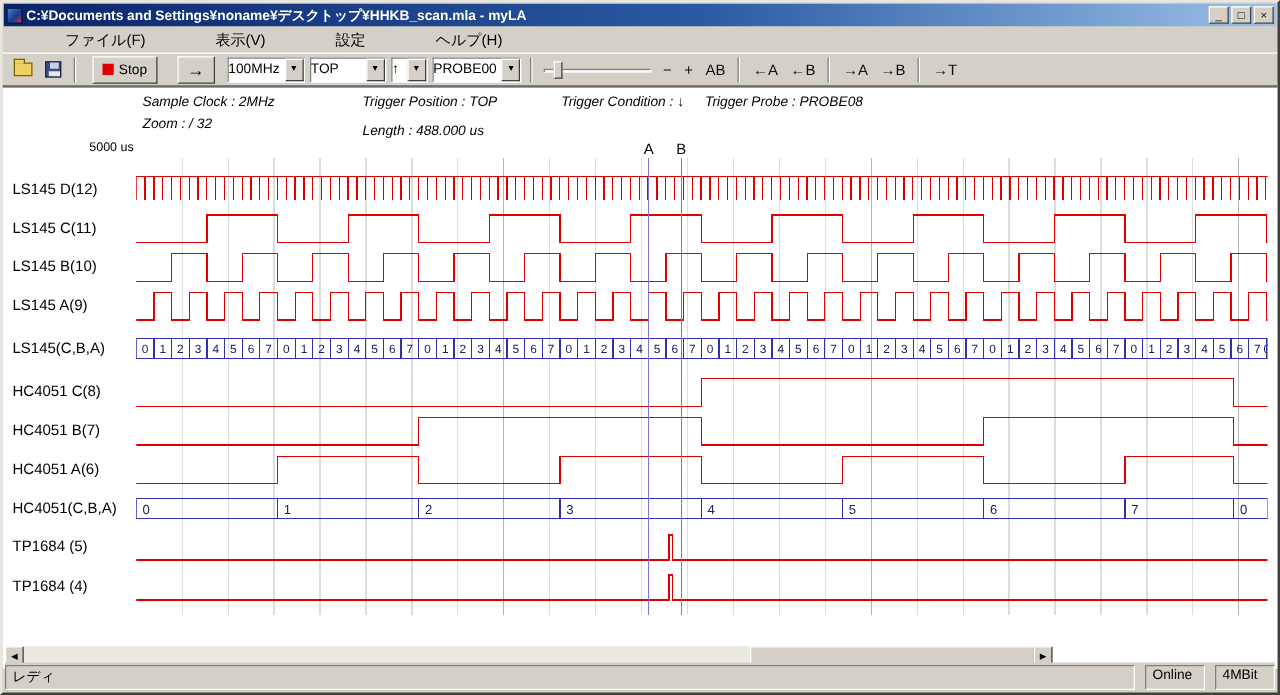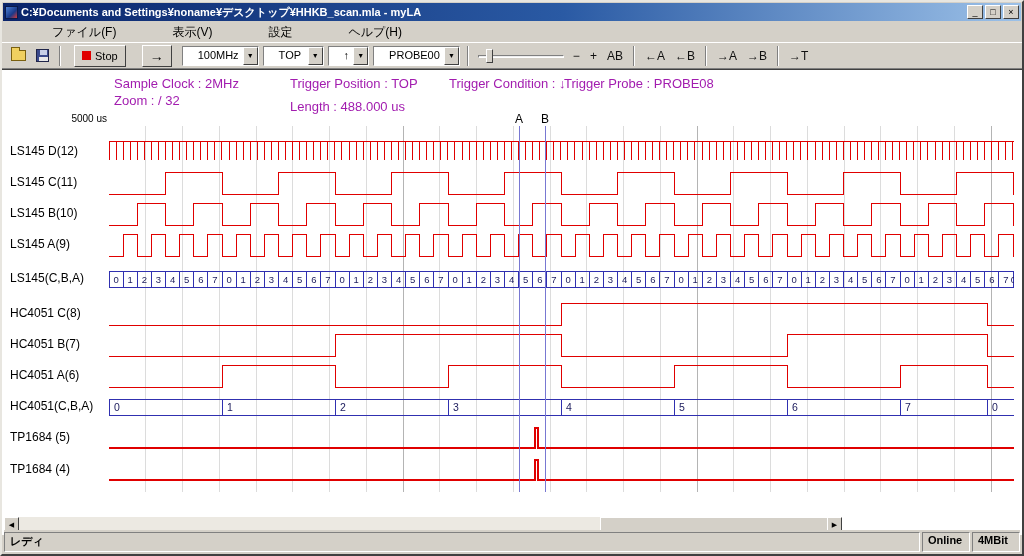--- a/index.html
+++ b/index.html
@@ -29,52 +29,52 @@
     background:#f0d060; border:1px solid #7a6010; border-bottom:none; }
   .floppy-icon { width:13px; height:13px; background:#3b4a8c; border:1px solid #20254a; position:relative; }
   .floppy-icon::before { content:""; position:absolute; left:3px; top:0; width:7px; height:5px; background:#c8d0e8; }
   .floppy-icon::after { content:""; position:absolute; left:2px; bottom:0; width:9px; height:4px; background:#e8e8e8; }
   .tbtn { height:22px; display:inline-flex; align-items:center; gap:4px; padding:0 7px; margin:0 8px;
     background:#d4d0c8; border:1px solid; border-color:#fff #404040 #404040 #fff; font-size:11px; font-family:inherit; }
   .stop-square { width:9px; height:9px; background:#e00000; display:inline-block; }
   .run-arrow { font-size:14px; font-weight:bold; }
   .combo { display:inline-flex; height:20px; margin:0 2px; border:1px solid; border-color:#808080 #fff #fff #808080;
     background:#fff; align-items:stretch; }
-  .combo-val { padding:2px 4px 0 15px; font-size:11px; white-space:nowrap; }
+  .combo-val { padding:2px 4px 0 0; font-size:11px; white-space:nowrap; }
   .combo-drop { width:15px; background:#d4d0c8; border:1px solid; border-color:#fff #404040 #404040 #fff;
     font-size:7px; display:flex; align-items:center; justify-content:center; color:#000; }
   .w62 .combo-val { min-width:44px; } .w28 .combo-val { min-width:12px; } .w66 .combo-val { min-width:48px; }
   .slider { position:relative; width:86px; height:18px; margin:0 4px; }
   .slider-track { position:absolute; left:0; right:0; top:8px; height:3px;
     border:1px solid; border-color:#808080 #fff #fff #808080; background:#eee; }
   .slider-thumb { position:absolute; left:8px; top:2px; width:7px; height:14px;
     background:#d4d0c8; border:1px solid; border-color:#fff #404040 #404040 #fff; }
   .flat { padding:2px 5px; font-size:12px; color:#101010; }
   
   .client { position:relative; height:466px; background:#fff; border-top:1px solid #404040; overflow:hidden; }
-  .info-text { position:absolute; font-size:13px; color:#a21caf; white-space:nowrap; }
+  .info-text { position:absolute; font-size:11px; color:#000000; white-space:nowrap;font-style:italic; }
   .time-scale { position:absolute; left:40px; top:43px; width:65px; text-align:right; font-size:10px; }
   .cursor-flags { position:absolute; left:0; top:42px; width:100%; height:14px; }
   .cursor-flag { position:absolute; font-size:12px; color:#000; }
   .wave-area { position:absolute; left:0; top:56px; width:1016px; height:366px; }
   .channel-labels { position:absolute; left:0; top:0; width:107px; height:100%; }
   .ch-label { position:absolute; left:8px; height:16px; font-size:12px; white-space:nowrap; color:#000; }
   .wave-svg { position:absolute; left:107px; top:0; }
   .wave-svg line, .wave-svg polyline { shape-rendering:crispEdges; }
   
   .hscroll { position:absolute; left:2px; top:447px; width:838px; height:15px; background:#ece9e2; }
   .scroll-btn { position:absolute; top:0; width:15px; height:15px; background:#d4d0c8;
     border:1px solid; border-color:#fff #404040 #404040 #fff; font-size:7px; display:flex;
     align-items:center; justify-content:center; color:#000; }
   .scroll-btn.left { left:0; } .scroll-btn.right { right:0; }
   .scroll-thumb { position:absolute; left:596px; top:0; width:228px; height:15px; background:#d4d0c8;
     border:1px solid; border-color:#fff #404040 #404040 #fff; }
   
-  .statusbar { position:absolute; left:2px; right:2px; bottom:2px; height:22px; display:flex; gap:2px;
-    align-items:stretch; background:#d4d0c8; padding-top:2px;font-weight:bold; }
+  .statusbar { position:absolute; left:2px; right:2px; bottom:2px; height:22px; display:flex; gap:8px;
+    align-items:stretch; background:#d4d0c8; padding-top:2px; }
   .status-panel { border:1px solid; border-color:#808080 #fff #fff #808080; font-size:11px;
     padding:1px 5px; white-space:nowrap; }
   .status-panel.main { flex:1; }
   .status-panel.small { width:48px; }
 </style>
 </head>
 <body>
 
 <div class="window">
 

